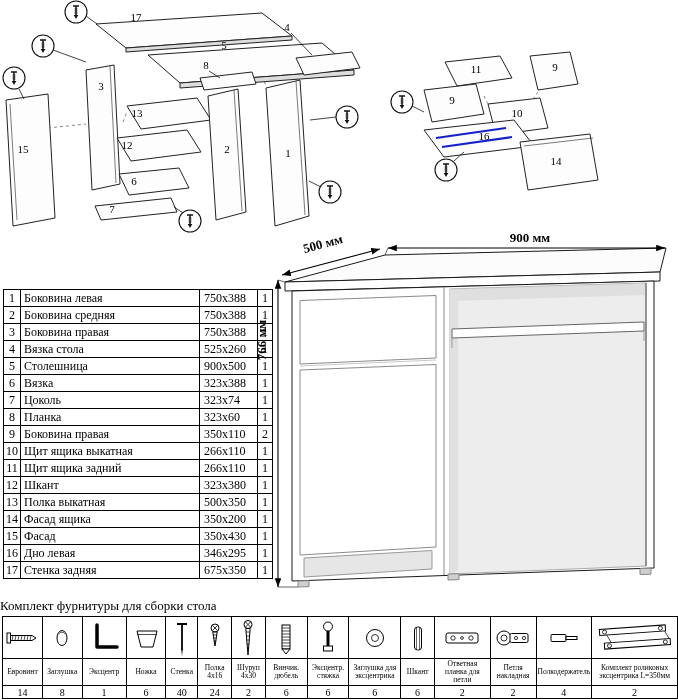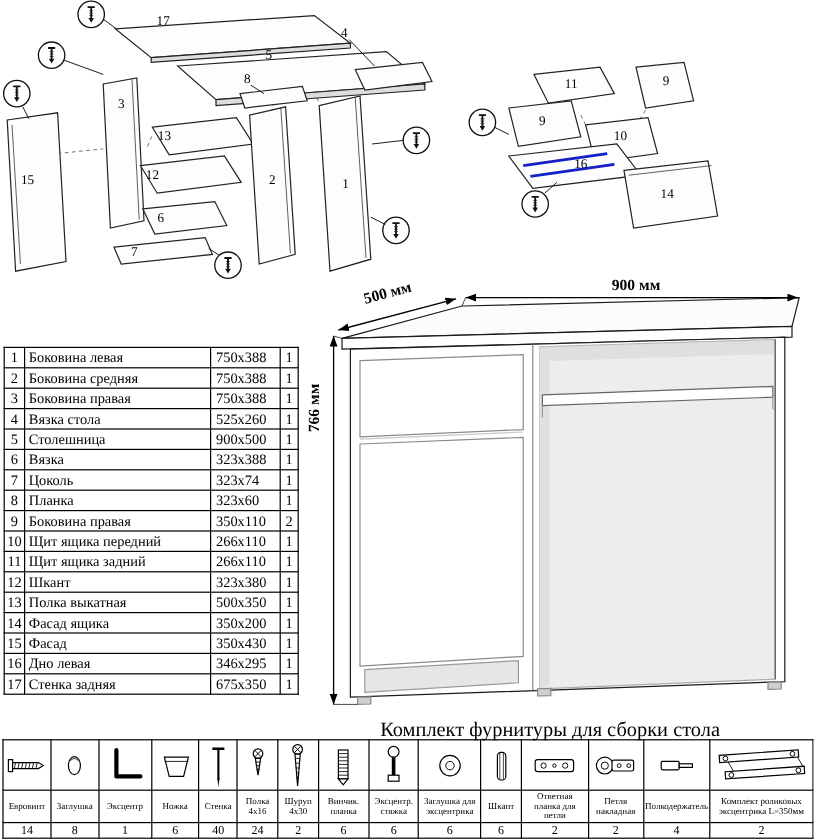--- a/index.html
+++ b/index.html
@@ -11,26 +11,26 @@
   text{font-family:"Liberation Serif","DejaVu Serif",serif}
 
   #exploded-left{left:0;top:0}
   #exploded-right{left:388px;top:46px}
   #desk-svg{left:252px;top:228px}
 
   #parts-table{position:absolute;left:3px;top:289px;border-collapse:collapse}
   #parts-table td{border:1px solid #000;font-size:12px;line-height:13px;
     padding:1px 3px;white-space:nowrap;height:17px}
   #parts-table td.num{width:17px;text-align:center;padding:1px 1px}
-  #parts-table td.name{width:155px}
+  #parts-table td.name{width:179px}
   #parts-table td.size{width:58px;padding-left:4px}
   #parts-table td.qty{width:15px;text-align:center;padding:1px 1px}
 
-  #hw-title{position:absolute;top:598px;left:0;width:600px;text-align:right;
-    font-size:17px}
+  #hw-title{position:absolute;top:598px;left:0;width:600px;text-align:left;
+    font-size:13px}
   #hw-table{position:absolute;left:2px;top:616px;border-collapse:collapse;
     table-layout:fixed}
   #hw-table td{border:1px solid #000;text-align:center;vertical-align:middle;
     padding:0;overflow:hidden}
   #hw-table .ic{height:42px}
   #hw-table .ic svg{margin:0 auto}
   #hw-table .lb{font-size:7.5px;line-height:8px;height:20px;padding:1px}
   #hw-table .qt{font-size:10px;line-height:11px;height:13px}
 
   .plabel{font-size:11px;fill:#000}
@@ -263,21 +263,21 @@
         <td class="qty">1</td>
       </tr>
     <tr>
         <td class="num">9</td>
         <td class="name">Боковина правая</td>
         <td class="size">350x110</td>
         <td class="qty">2</td>
       </tr>
     <tr>
         <td class="num">10</td>
-        <td class="name">Щит ящика передний</td>
+        <td class="name">Щит ящика выкатная</td>
         <td class="size">266x110</td>
         <td class="qty">1</td>
       </tr>
     <tr>
         <td class="num">11</td>
         <td class="name">Щит ящика задний</td>
         <td class="size">266x110</td>
         <td class="qty">1</td>
       </tr>
     <tr>
@@ -452,21 +452,21 @@
         </td>
   </tr>
   <tr>
     <td class="lb">Евровинт</td>
     <td class="lb">Заглушка</td>
     <td class="lb">Эксцентр</td>
     <td class="lb">Ножка</td>
     <td class="lb">Стенка</td>
     <td class="lb">Полка 4х16</td>
     <td class="lb">Шуруп 4х30</td>
-    <td class="lb">Винчик. планка</td>
+    <td class="lb">Винчик. дюбель</td>
     <td class="lb">Эксцентр. стяжка</td>
     <td class="lb">Заглушка для эксцентрика</td>
     <td class="lb">Шкант</td>
     <td class="lb">Ответная планка для петли</td>
     <td class="lb">Петля накладная</td>
     <td class="lb">Полкодержатель</td>
     <td class="lb">Комплект роликовых эксцентрика L=350мм</td>
   </tr>
   <tr>
     <td class="qt">14</td>

